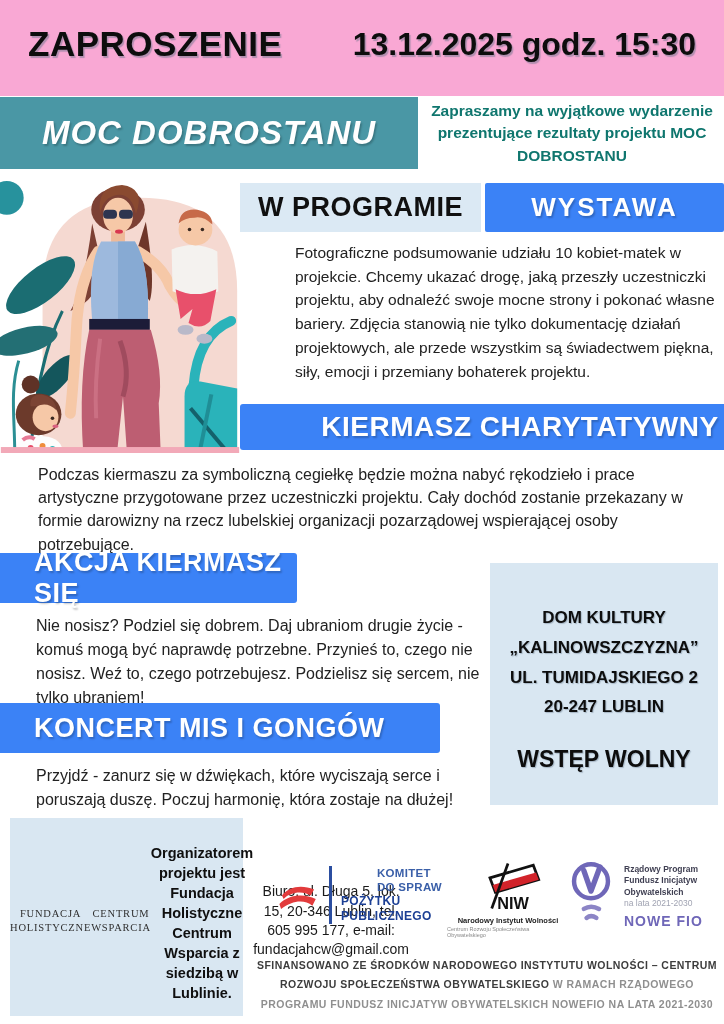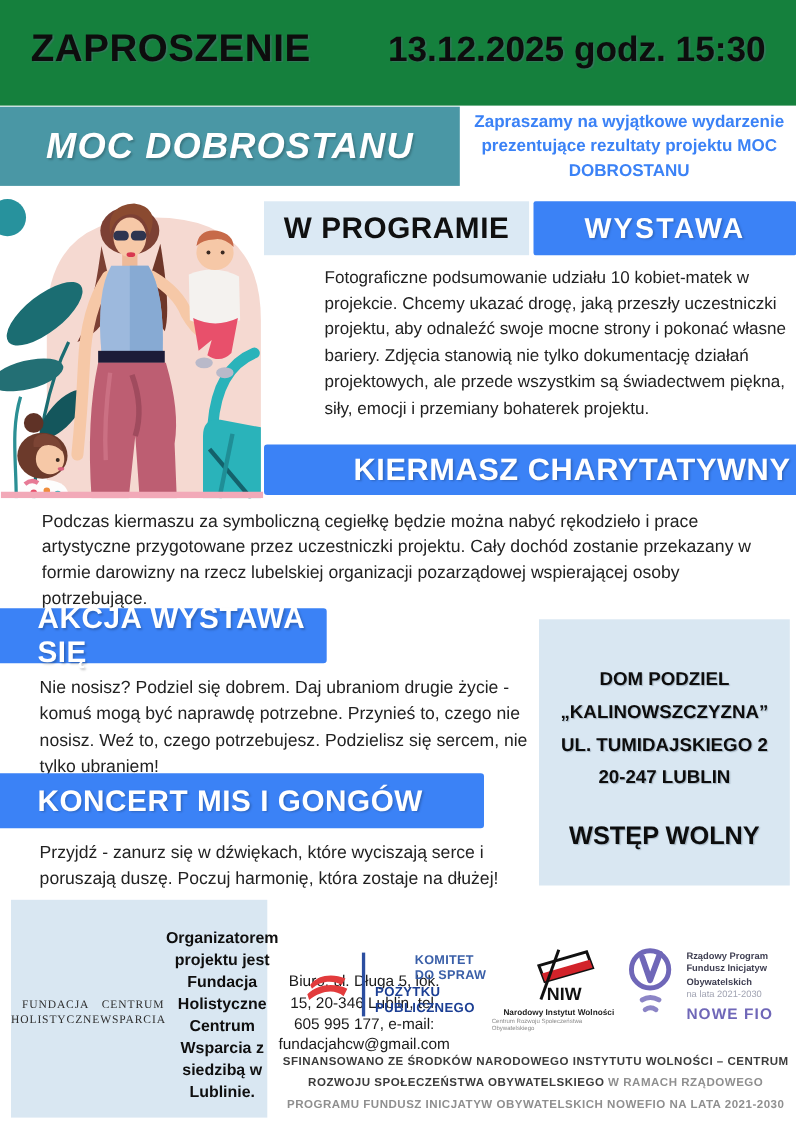--- a/index.html
+++ b/index.html
@@ -3,41 +3,41 @@
 <meta charset="utf-8">
 <style>
   * { margin:0; padding:0; box-sizing:border-box; }
   html,body { background:#ffffff; }
   body { font-family:"Liberation Sans", sans-serif; }
   .poster {
     position:relative; width:724px; height:1024px; margin:0 auto;
     background:#ffffff; overflow:hidden;
   }
   
-  .top-strip { position:absolute; left:0; top:0; width:724px; height:96px; background:#15803d; }
+  .top-strip { position:absolute; left:0; top:0; width:724px; height:96px; background:#f9a8d4; }
   .top-title {
     position:absolute; left:28px; top:24px; font-size:35px; font-weight:800;
     color:#0d0d0d; letter-spacing:.5px; text-shadow:1.5px 1.5px 1px rgba(90,110,130,.45);
   }
   .top-date {
     position:absolute; right:28px; top:26px; font-size:32px; font-weight:800;
     color:#0d0d0d; text-shadow:1.5px 1.5px 1px rgba(90,110,130,.45);
   }
   
   .teal-banner {
     position:absolute; left:0; top:97px; width:418px; height:72px; background:#4a97a5;
     display:flex; align-items:center; justify-content:center;font-style:italic;
   }
   .teal-banner span {
     color:#ffffff; font-size:33px; font-weight:800; letter-spacing:1px;
     text-shadow:1.5px 1.5px 2px rgba(0,0,0,.22);
   }
   .intro-text {
     position:absolute; left:424px; top:100px; width:296px; text-align:center;
-    font-size:15.5px; font-weight:700; color:#3b82f6; line-height:1.45;
+    font-size:15.5px; font-weight:700; color:#0f766e; line-height:1.45;
   }
   
   .illustration { position:absolute; left:0; top:170px; width:240px; height:283px; }
   
   .program-label {
     position:absolute; left:240px; top:183px; width:241px; height:49px; background:#dbe9f4;
     display:flex; align-items:center; justify-content:center;
     font-size:27px; font-weight:800; color:#101010; letter-spacing:.5px;
   }
   .pink-banner {
@@ -202,25 +202,25 @@
     </svg>
   </div>
 
   <div class="program-label">W PROGRAMIE</div>
   <div class="pink-banner wystawa-banner">WYSTAWA</div>
   <div class="body-text wystawa-text">Fotograficzne podsumowanie udziału 10 kobiet-matek w projekcie. Chcemy ukazać drogę, jaką przeszły uczestniczki projektu, aby odnaleźć swoje mocne strony i pokonać własne bariery. Zdjęcia stanowią nie tylko dokumentację działań projektowych, ale przede wszystkim są świadectwem piękna, siły, emocji i przemiany bohaterek projektu.</div>
 
   <div class="pink-banner kiermasz-banner">KIERMASZ CHARYTATYWNY</div>
   <div class="body-text kiermasz-text">Podczas kiermaszu za symboliczną cegiełkę będzie można nabyć rękodzieło i prace artystyczne przygotowane przez uczestniczki projektu. Cały dochód zostanie przekazany w formie darowizny na rzecz lubelskiej organizacji pozarządowej wspierającej osoby potrzebujące.</div>
 
-  <div class="pink-banner akcja-banner">AKCJA WYSTAWA SIĘ</div>
+  <div class="pink-banner akcja-banner">AKCJA KIERMASZ SIĘ</div>
   <div class="body-text akcja-text">Nie nosisz? Podziel się dobrem. Daj ubraniom drugie życie - komuś mogą być naprawdę potrzebne. Przynieś to, czego nie nosisz. Weź to, czego potrzebujesz. Podzielisz się sercem, nie tylko ubraniem!</div>
 
   <div class="venue-box">
-    <div class="v-line">DOM PODZIEL</div>
+    <div class="v-line">DOM KULTURY</div>
     <div class="v-line">„KALINOWSZCZYZNA”</div>
     <div class="v-line">UL. TUMIDAJSKIEGO 2</div>
     <div class="v-line">20-247 LUBLIN</div>
     <div class="admission">WSTĘP WOLNY</div>
   </div>
 
   <div class="pink-banner koncert-banner">KONCERT MIS I GONGÓW</div>
   <div class="body-text koncert-text">Przyjdź - zanurz się w dźwiękach, które wyciszają serce i poruszają duszę. Poczuj harmonię, która zostaje na dłużej!</div>
 
   <div class="footer-left-box">

